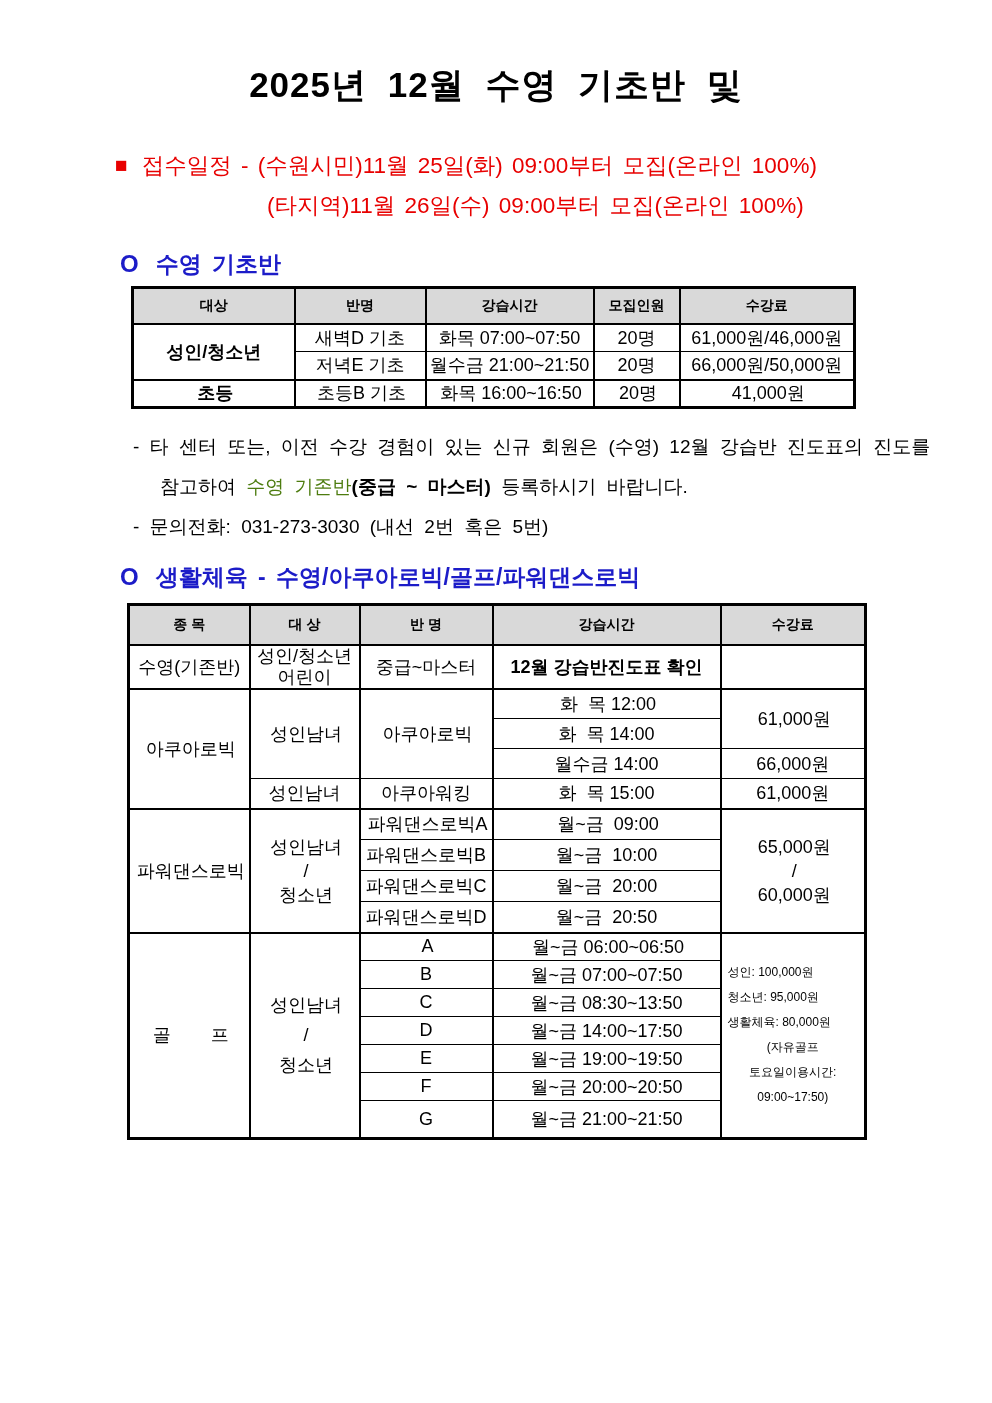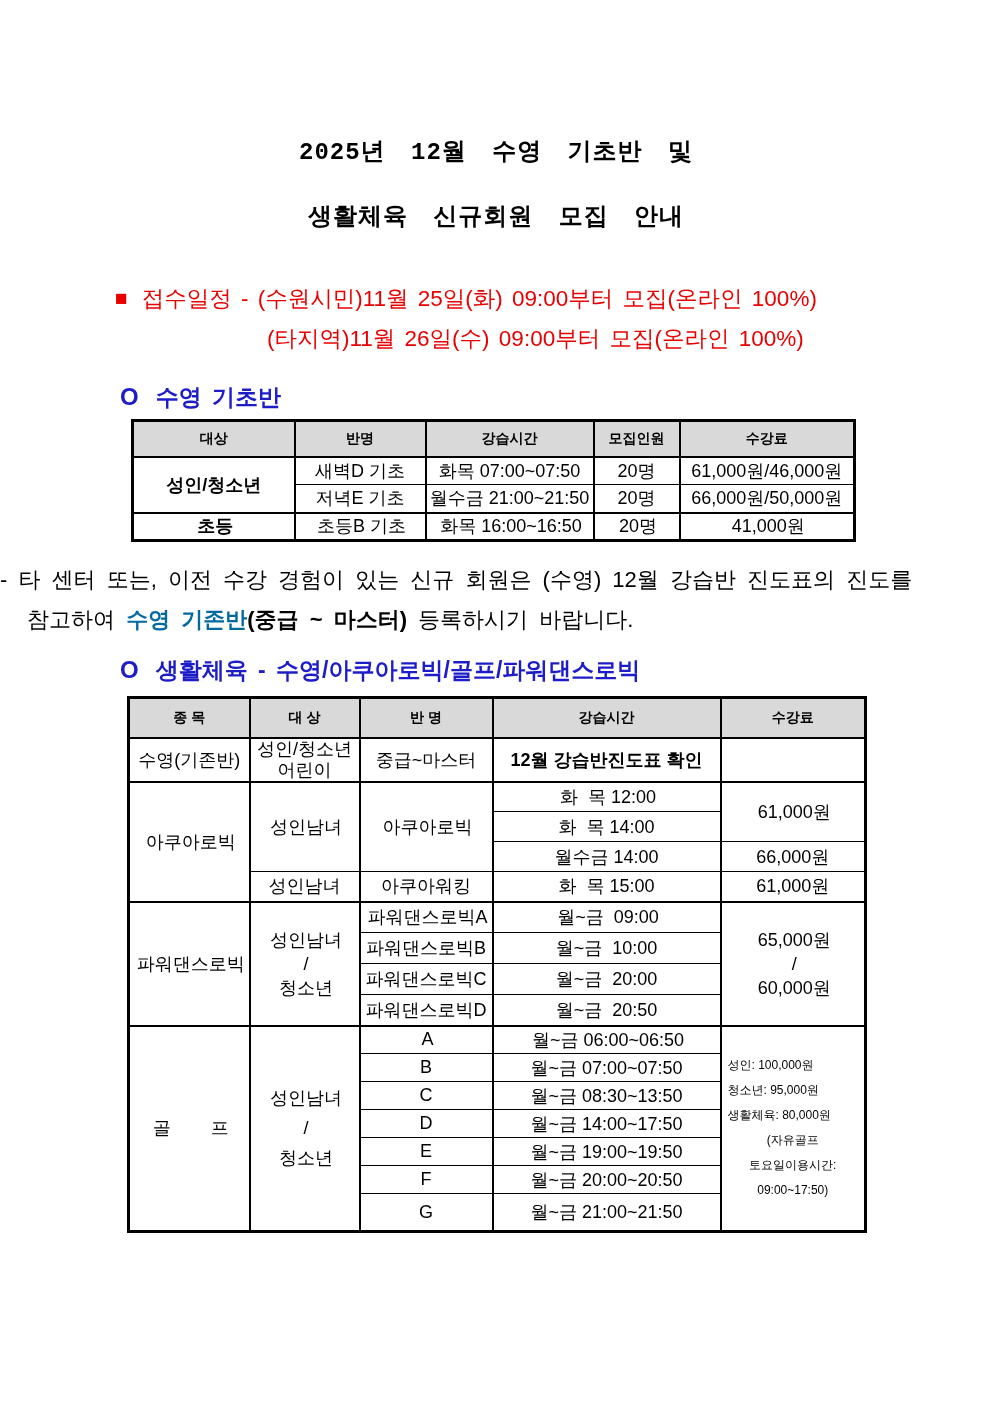--- a/index.html
+++ b/index.html
@@ -8,28 +8,27 @@
     position: relative;
     width: 992px;
     height: 1403px;
     background: #ffffff;
     color: #000000;
     font-family: "Liberation Sans", "DejaVu Sans", sans-serif;
     overflow: hidden;
   }
   
   .title {
-    padding-top: 120px;
+    padding-top: 52px;
     text-align: center;
-    font-size: 24px;
+    font-size: 35px;
     font-weight: bold;
     line-height: 65px;
     letter-spacing: 1px;
     word-spacing: 10px;
-    font-family: Liberation Mono, monospace;
   }
   
   .notice {
     margin-top: 28px;
     padding-left: 115px;
     color: #e80000;
     font-weight: normal;
     font-size: 22.5px;
     line-height: 40px;
     word-spacing: 3px;
@@ -74,46 +73,46 @@
   .lh22 { line-height: 21px; }
   .lh24 { line-height: 24px; }
   .lh30 { line-height: 30px; }
   
   .t1 { margin: 6px 0 0 131px; width: 722px; }
   .t1 th { height: 36px; }
   .t1 tbody tr { height: 28px; }
   
   .notes {
     margin-top: 18px;
-    font-size: 22px;
+    padding-left: 133px;
+    font-size: 19px;
     line-height: 40px;
     word-spacing: 5px;
   }
   .notes .indent { padding-left: 27px; }
-  .notes .blue { color: #0369a1; font-weight: bold; }
+  .notes .blue { color: #4d7c0f; font-weight: normal; }
   
   .t2 { margin: 10px 0 16px 127px; width: 737px; }
   .t2 th { height: 40px; }
   tr.h46 { height: 38px; padding-left: 44px; }
   tr.h30 { height: 30px; }
   tr.h31 { height: 31px; }
   tr.h28 { height: 28px; }
   tr.h38 { height: 38px; }
   .golf-fee { font-size: 12px; line-height: 25px; padding: 0 6px; }
   .golf-fee .fl { display: block; text-align: left; }
   .golf-fee .fc { display: block; text-align: center; }
 </style>
 </head>
 <body>
 
 <div class="page">
 
   <div class="title">
     <div>2025년 12월 수영 기초반 및</div>
-    <div>생활체육 신규회원 모집 안내</div>
   </div>
 
   <div class="notice">
     <div>
       <span class="bullet">■</span><span>접수일정 - (수원시민)11월 25일(화) 09:00부터 모집(온라인 100%)</span>
     </div>
     <div class="notice-line2">(타지역)11월 26일(수) 09:00부터 모집(온라인 100%)</div>
   </div>
 
   <div class="heading">
@@ -159,20 +158,21 @@
         <td>41,000원</td>
       </tr>
     </tbody>
   </table>
 
   <div class="notes">
     <div>- 타 센터 또는, 이전 수강 경험이 있는 신규 회원은 (수영) 12월 강습반 진도표의 진도를</div>
     <div class="indent">
       <span>참고하여 </span><span class="blue">수영 기존반</span><span class="bold">(중급 ~ 마스터)</span><span> 등록하시기 바랍니다.</span>
     </div>
+    <div>- 문의전화: 031-273-3030 (내선 2번 혹은 5번)</div>
   </div>
 
   <div class="heading" style="margin-top:14px">
     <span class="marker">O</span><span>생활체육 - 수영/아쿠아로빅/골프/파워댄스로빅</span>
   </div>
 
   <table class="t2">
     <colgroup>
       <col style="width:121px">
         <col style="width:110px">

